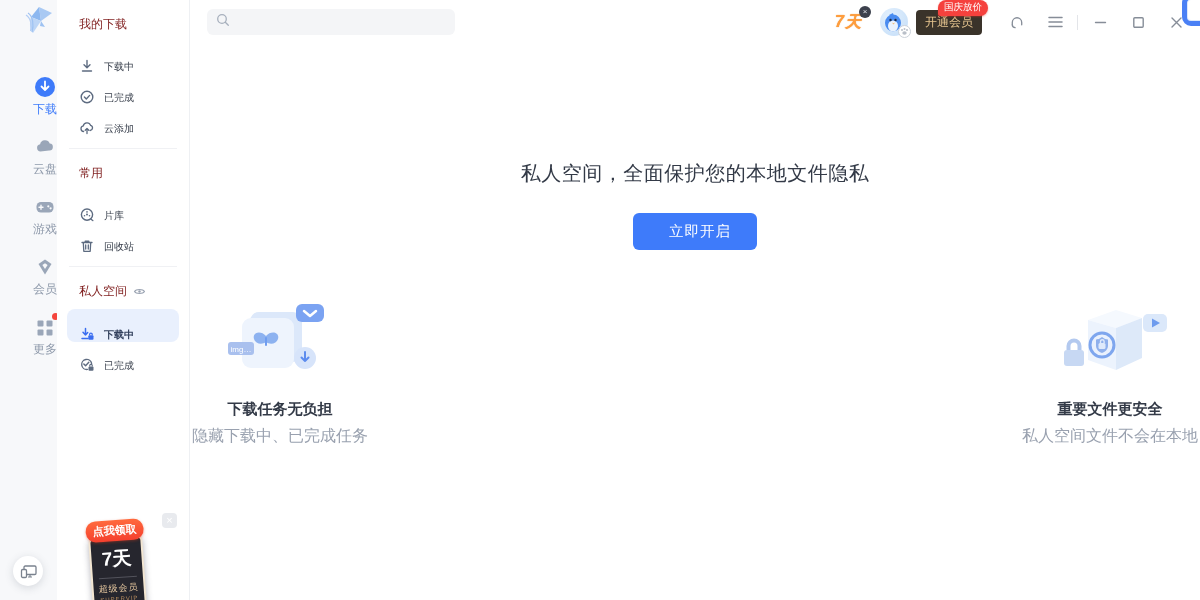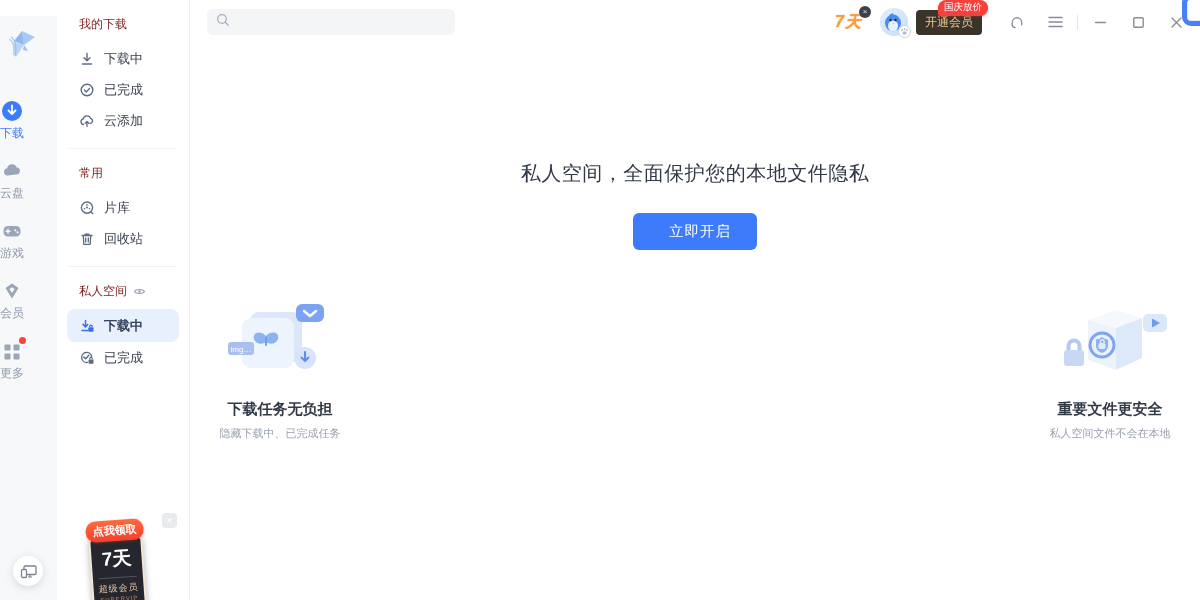--- a/index.html
+++ b/index.html
@@ -1,33 +1,33 @@
 <!DOCTYPE html>
 <html><head>
 <meta charset="utf-8">
 <style>
   * { margin:0; padding:0; box-sizing:border-box; }
   html,body { width:1200px; height:600px; overflow:hidden; }
   body { font-family:"Liberation Sans","DejaVu Sans",sans-serif; background:#fff; color:#333a47; }
   .app { position:relative; width:1200px; height:600px; display:flex; background:#fff; overflow:hidden; }
 
   
-  .rail { width:57px; background:#f7f8fa; display:flex; flex-direction:column; align-items:flex-start; padding-top:8px; flex:none;margin-top:16px; }
+  .rail { width:57px; background:#f7f8fa; display:flex; flex-direction:column; align-items:flex-end; padding-top:0; flex:none; }
   .rail-logo { width:40px; height:44px; display:flex; align-items:center; justify-content:center; margin-bottom:14px; }
   .rail-item { display:flex; flex-direction:column; align-items:center; gap:3px; margin-top:18px; cursor:pointer; }
   .rail-item .ric { width:22px; height:22px; position:relative; }
   .rail-item .rlabel { font-size:12px; color:#8f9aab; }
   .rail-item.active .rlabel { color:#3e7bfa; }
   .badge-dot { position:absolute; top:-3px; right:-3px; width:7px; height:7px; border-radius:50%; background:#f5453d; }
   .device-btn { position:absolute; left:13px; bottom:14px; width:30px; height:30px; border-radius:50%; background:#fff; box-shadow:0 2px 8px rgba(60,70,90,.18); display:flex; align-items:center; justify-content:center; cursor:pointer; }
 
   
   .sidebar { width:133px; flex:none; background:#fff; border-right:1px solid #eef0f3; padding:0 10px; position:relative; }
   .sec-header { font-size:12px; color:#7f1d1d; margin:16px 0 4px 12px; display:flex; align-items:center; gap:6px; }
-  .side-item { display:flex; align-items:center; gap:9px; height:31px; padding:0 0 0 12px; font-size:13px; color:#39404d; border-radius:8px; cursor:pointer; }
+  .side-item { display:flex; align-items:flex-end; gap:9px; height:31px; padding:0 0 0 12px; font-size:10px; color:#39404d; border-radius:8px; cursor:pointer; }
   .side-item.selected { background:#e9f0fd; height:33px; color:#33415e; font-weight:bold; }
   .divider { height:1px; background:#f0f1f4; margin:12px 2px 0 2px; }
   .sico { width:16px; height:16px; flex:none; display:flex; }
 
   
   .promo { position:absolute; left:86px; top:520px; width:62px; transform:rotate(-4deg); z-index:5; }
   .promo-ribbon { position:relative; z-index:2; margin:0 auto; width:58px; text-align:center; background:linear-gradient(180deg,#ff6a3d,#f5402e); color:#fff; font-size:11px; font-weight:bold; padding:3px 0; border-radius:10px; box-shadow:0 1px 3px rgba(200,60,30,.4); }
   .promo-card { margin:-4px auto 0; width:54px; background:#26262e; border:2px solid #f3e6d2; border-radius:5px; padding:7px 0 5px; text-align:center; box-shadow:0 2px 6px rgba(40,40,60,.35); }
   .promo-days { color:#fff; font-size:19px; font-weight:bold; }
   .promo-sep { height:1px; background:#53535c; margin:5px 6px 4px; }
@@ -55,21 +55,21 @@
   .corner-widget { position:absolute; top:-6px; right:-8px; width:26px; height:32px; border-radius:9px; background:#fff; border:5px solid #4a80f5; box-shadow:inset 0 0 0 1px #dce8fb; z-index:6; }
 
   .hero { text-align:center; margin-top:116px;font-family:Liberation Mono, monospace; }
   .hero-title { font-size:20px; color:#333a47; font-weight:500; letter-spacing:.5px; }
   .cta { margin-top:26px; width:124px; height:37px; background:#3e7bfa; border:none; border-radius:6px; color:#fff; font-size:14.5px; font-family:inherit; cursor:pointer; letter-spacing:1px;padding-left:10px; }
 
   .features { margin-top:46px; display:flex; justify-content:space-between; gap:46px; }
   .feature { width:180px; text-align:center; }
   .illus { height:90px; display:flex; align-items:flex-end; justify-content:center; margin-bottom:14px; }
   .f-title { font-size:15px; font-weight:bold; color:#333a47; }
-  .f-desc { font-size:11px; color:#99a1af; margin-top:7px; }
+  .f-desc { font-size:16px; color:#99a1af; margin-top:7px; }
 </style>
 </head>
 <body>
 
 <div class="app">
 
   <div class="rail">
     <div class="rail-logo">
       <svg width="36" height="38" viewBox="0 0 36 38">
         <path d="M20 4 L33 10 L22 18 Z" fill="#a9c9f3"></path>

